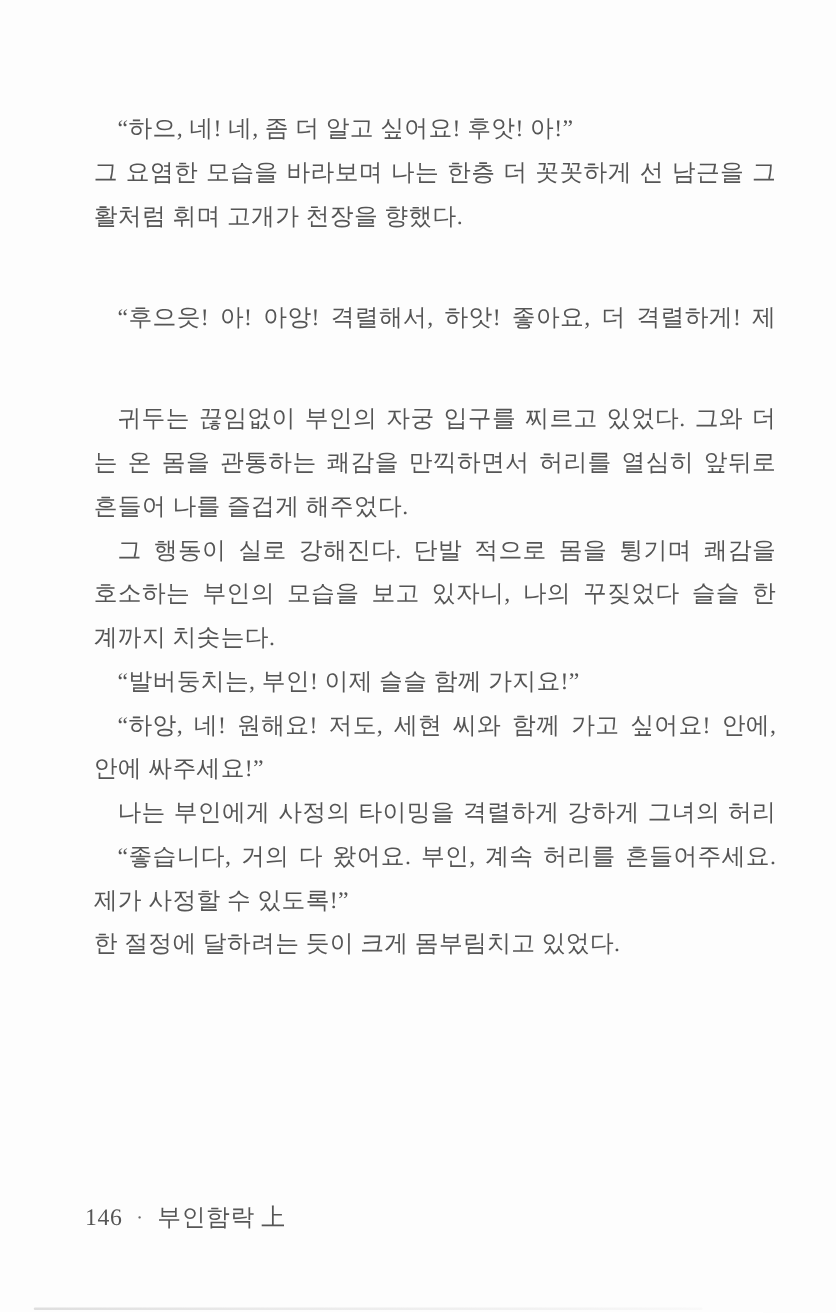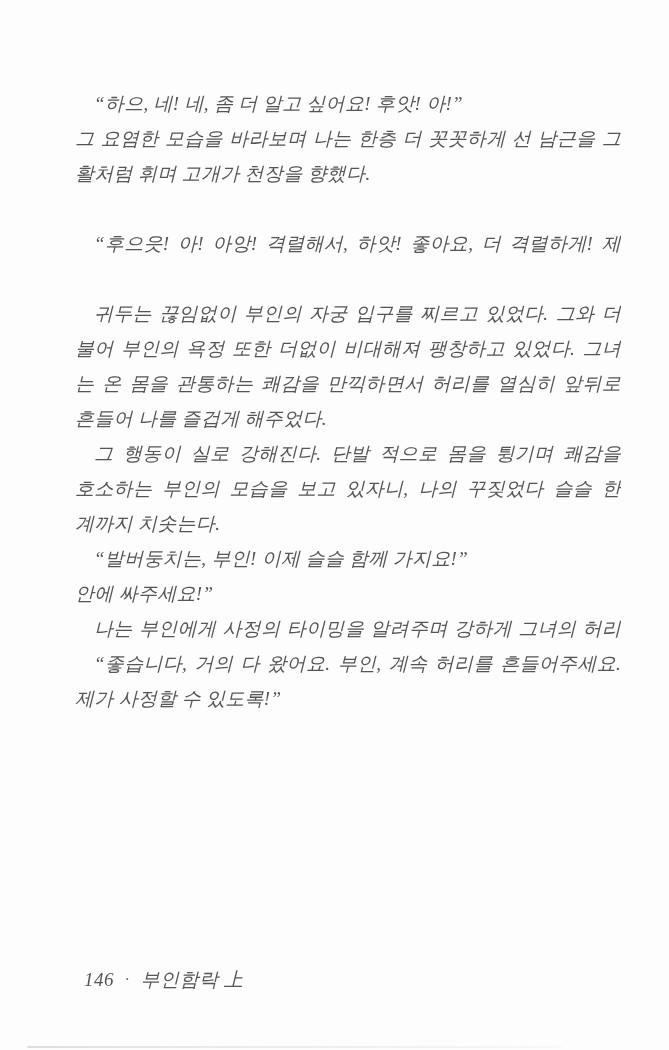--- a/index.html
+++ b/index.html
@@ -8,21 +8,20 @@
     background: #ffffff;
   }
   .page {
     position: relative;
     width: 669px;
     height: 1050px;
     background: #fdfdfd;
     overflow: hidden;
     font-family: "Liberation Serif", "DejaVu Serif", serif;
     color: #555555;
-    font-style: italic;
   }
   .text-column {
     position: absolute;
     left: 75px;
     top: 86px;
     width: 546px;
     font-size: 19px;
     letter-spacing: 0.3px;
   }
   .line {
@@ -32,31 +31,31 @@
   }
   .line.indent {
     padding-left: 19px;
   }
   .line.justify {
     text-align: justify;
     text-align-last: justify;
     -moz-text-align-last: justify;
   }
   .line.gap {
-    margin-top: 35px;
+    margin-top: 46px;
   }
   .underline {
     border-bottom: 1.5px solid #6b6b6b;
   }
   .footer {
     position: absolute;
-    left: 84px;
+    left: 68px;
     top: 960px;
     height: 30px;
-    line-height: 40px;
+    line-height: 30px;
     font-size: 19px;
     color: #565656;
     letter-spacing: 0.5px;
   }
   .footer .sep {
     display: inline-block;
     margin: 0 11px;
     font-size: 16px;
     vertical-align: 1px;
     color: #6a6a6a;
@@ -76,31 +75,32 @@
 <body>
 
 <div class="page">
 
   <div class="text-column" id="text-column">
       <div class="line indent"><span>“하으, 네! 네, 좀 더 알고 싶어요! 후앗! 아!”</span></div>
       <div class="line justify"><span>그 요염한 모습을 바라보며 나는 한층 더 꼿꼿하게 선 남근을 그</span></div>
       <div class="line"><span>활처럼 휘며 고개가 천장을 향했다.</span></div>
       <div class="line indent justify gap"><span>“후으읏! 아! 아앙! 격렬해서, 하앗! 좋아요, 더 격렬하게! 제</span></div>
       <div class="line indent justify gap"><span>귀두는 끊임없이 부인의 자궁 입구를 찌르고 있었다. 그와 더</span></div>
-      <div class="line justify"><span>불어 부인의 욕정 또한 더없이 비대해져 팽창하고 있었다. 그녀</span></div>
       <div class="line justify"><span>는 온 몸을 관통하는 쾌감을 만끽하면서 허리를 열심히 앞뒤로</span></div>
       <div class="line"><span>흔들어 나를 즐겁게 해주었다.</span></div>
       <div class="line indent justify"><span>그 행동이 실로 강해진다. 단발 적으로 몸을 튕기며 쾌감을</span></div>
       <div class="line justify"><span>호소하는 부인의 모습을 보고 있자니, 나의 꾸짖었다 슬슬 한</span></div>
       <div class="line"><span>계까지 치솟는다.</span></div>
       <div class="line indent"><span>“발버둥치는, 부인! 이제 슬슬 함께 가지요!”</span></div>
+      <div class="line indent justify"><span>“하앙, 네! 원해요! 저도, 세현 씨와 함께 가고 싶어요! 안에,</span></div>
       <div class="line"><span>안에 싸주세요!”</span></div>
-      <div class="line indent justify"><span>나는 부인에게 사정의 타이밍을 알려주며 강하게 그녀의 허리</span></div>
+      <div class="line indent justify"><span>나는 부인에게 사정의 타이밍을 격렬하게 강하게 그녀의 허리</span></div>
       <div class="line indent justify"><span>“좋습니다, 거의 다 왔어요. 부인, 계속 허리를 흔들어주세요.</span></div>
       <div class="line"><span>제가 사정할 수 있도록!”</span></div>
+      <div class="line"><span>한 절정에 달하려는 듯이 크게 몸부림치고 있었다.</span></div>
     </div>
 
   <div class="footer">
     <span>146</span><span class="sep">·</span><span>부인함락 上</span>
   </div>
 
   <div class="scan-edge-bottom"></div>
 
 </div>
 

